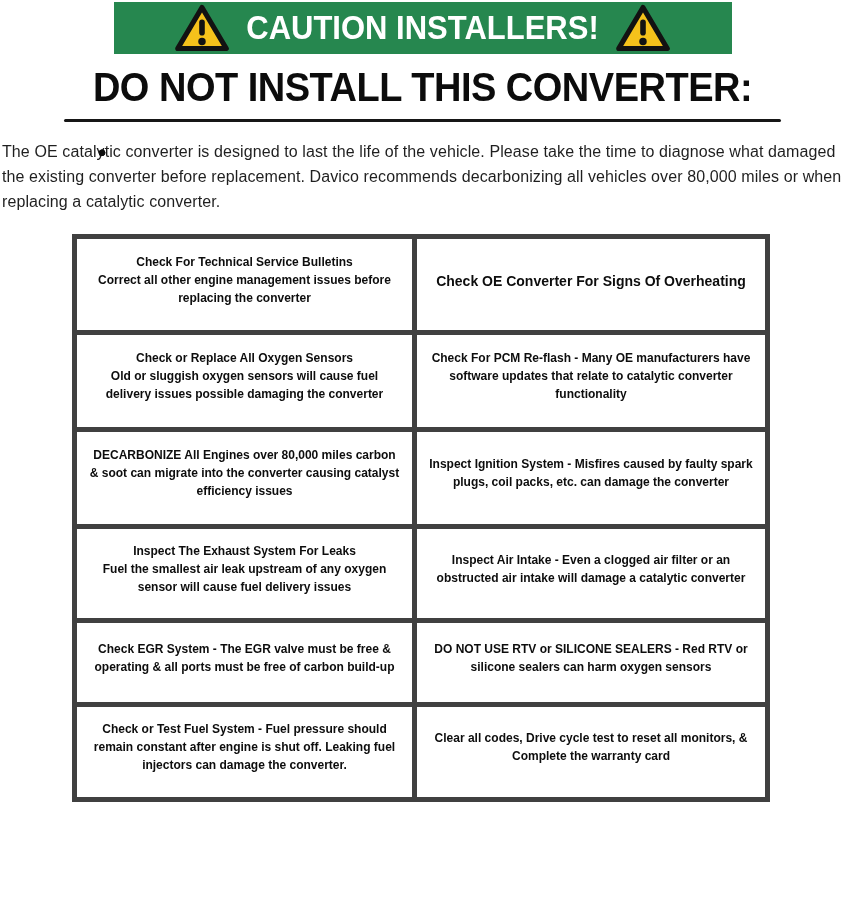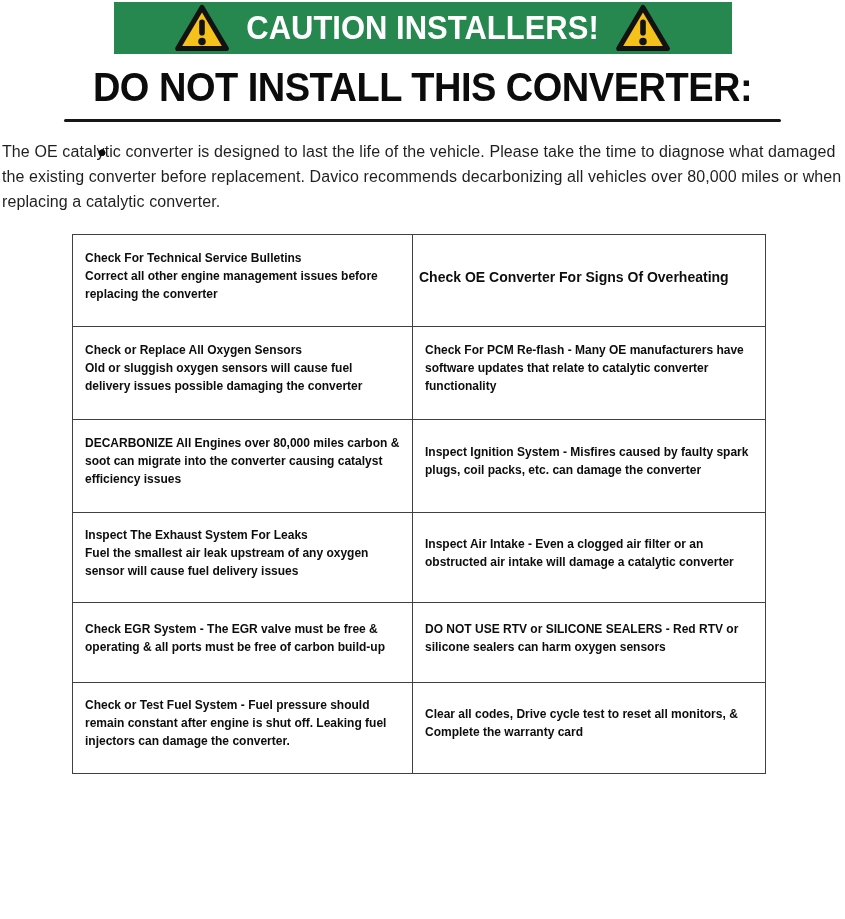--- a/index.html
+++ b/index.html
@@ -91,21 +91,22 @@
   
   .tips-table {
     margin: 20px 0 0 72px;
     border-collapse: collapse;
     table-layout: fixed;
     width: 693px;
   }
   .tips-table col.c-left  { width: 340px; }
   .tips-table col.c-right { width: 353px; }
   .tips-table td {
-    border: 1px solid #404040;
+    border: 5px solid #404040;
+    text-align: center;
     vertical-align: middle;
     font-size: 12px;
     font-weight: bold;
     line-height: 1.5;
     color: #0d0d0d;
     padding: 4px 12px 14px;
     white-space: pre-line;
   }
   .tips-table td.lg { font-size: 14px; padding: 4px 6px 10px; }
   tr.r1 td { height: 73px; }

